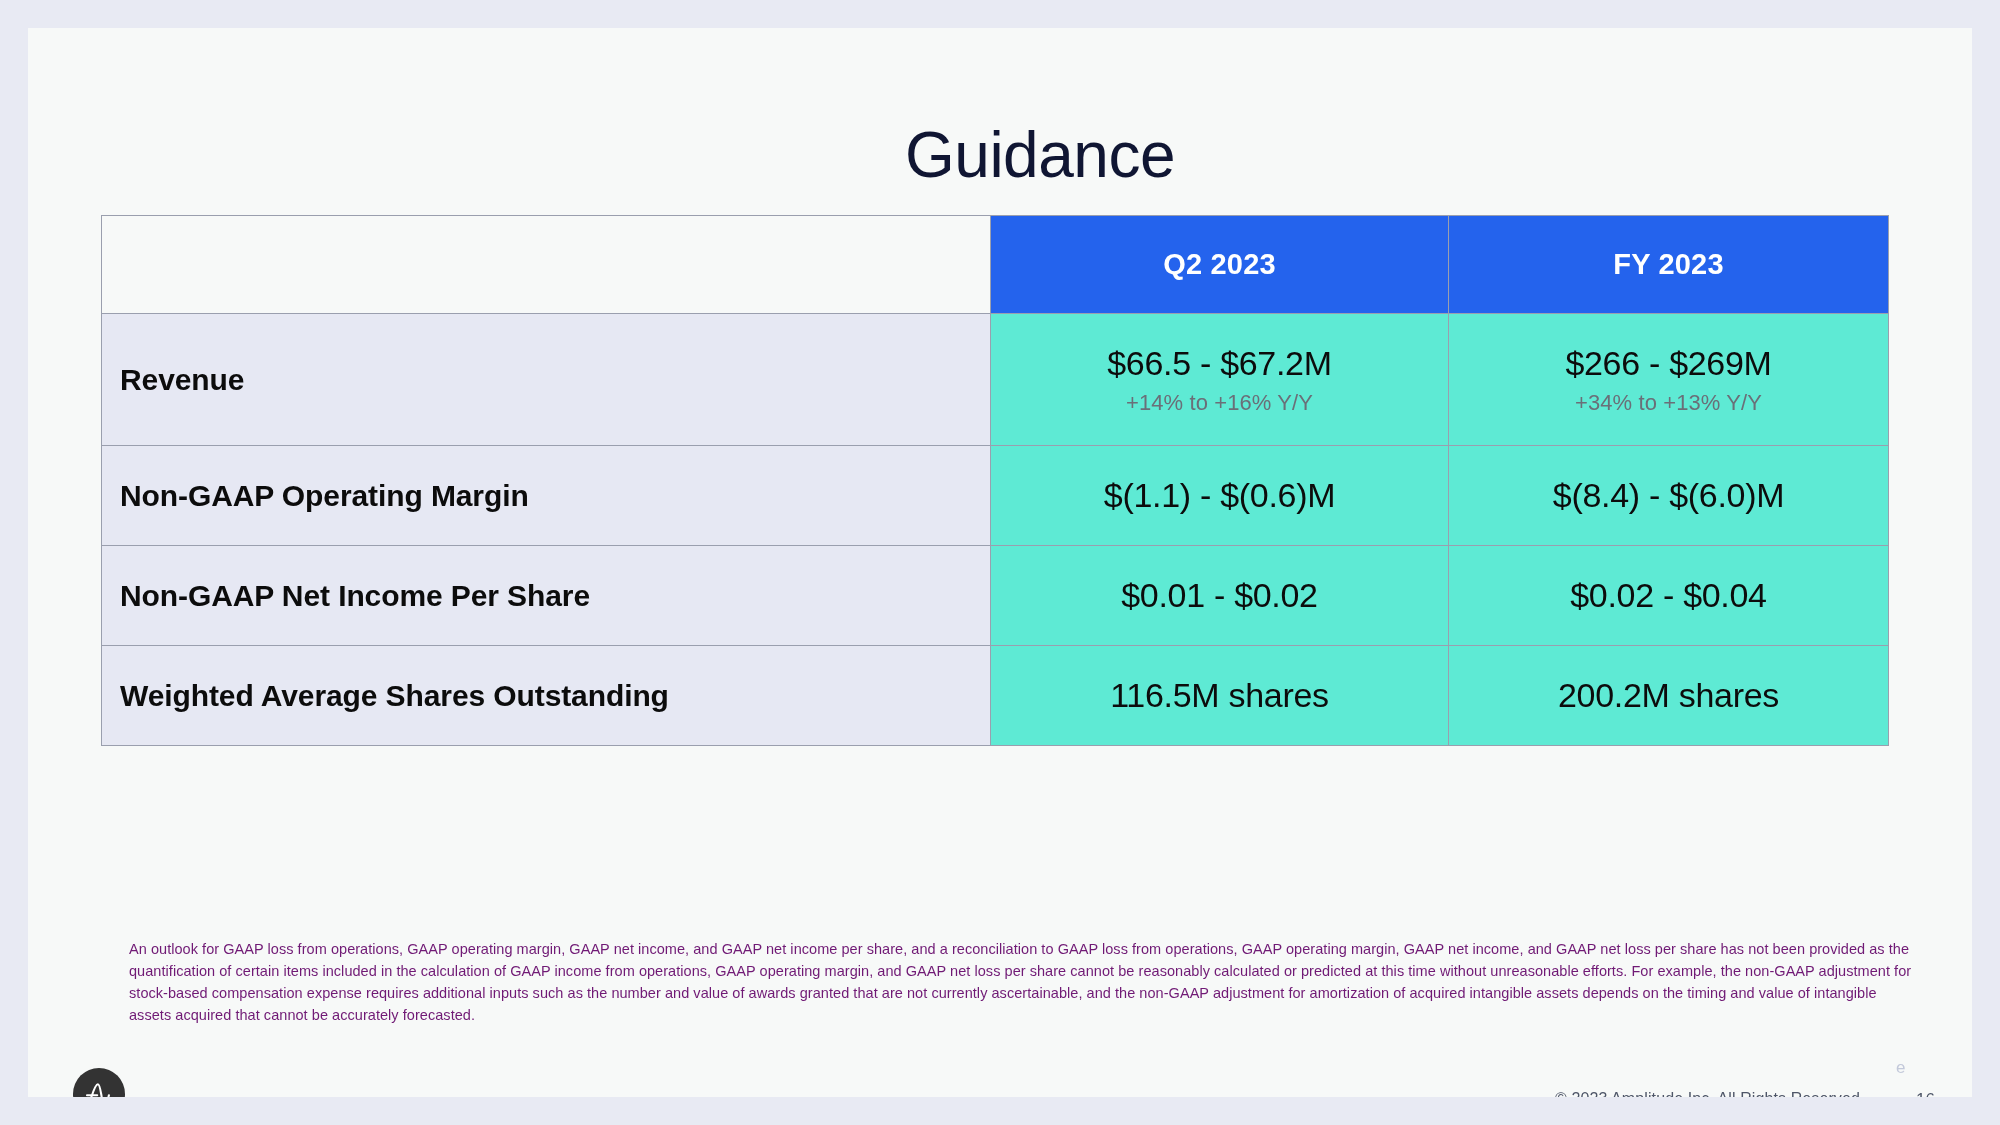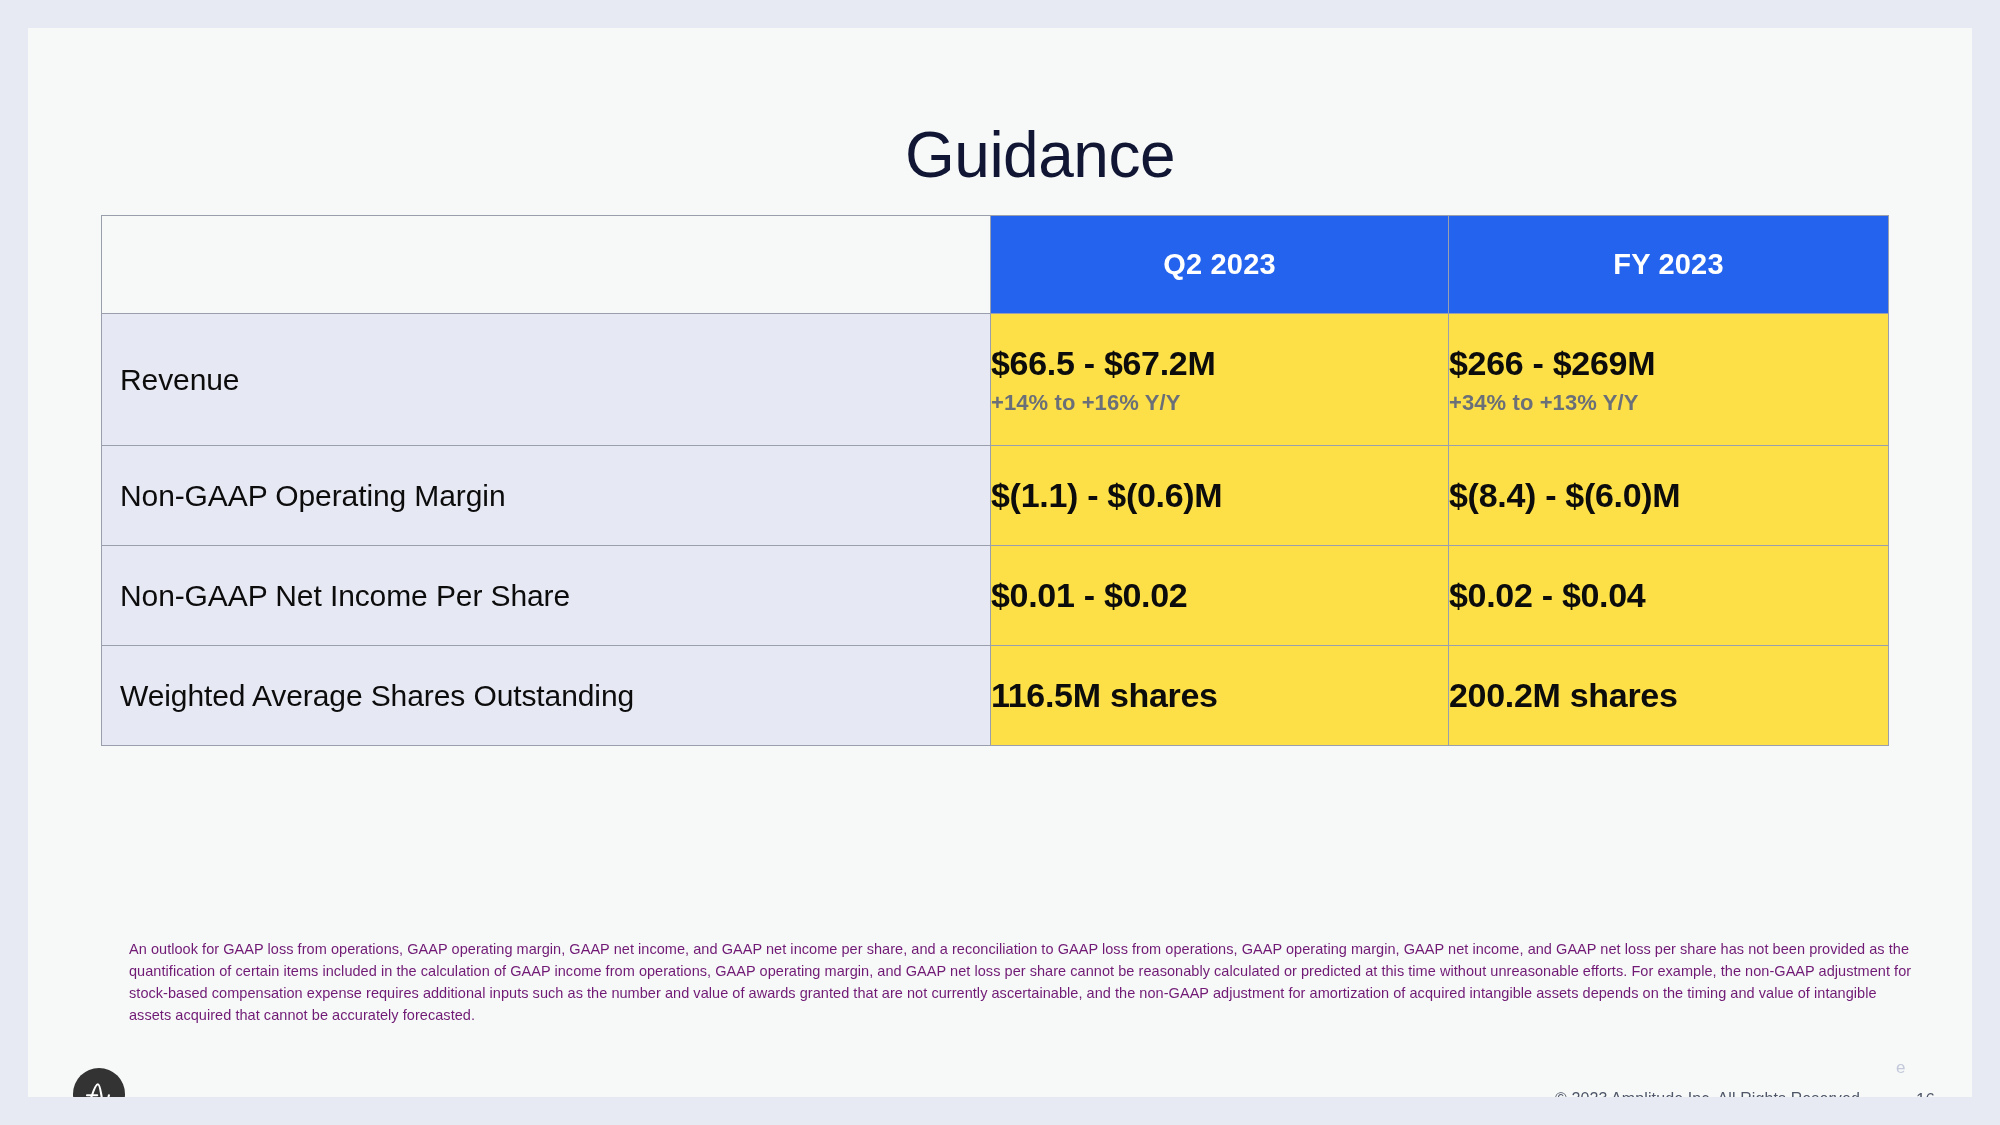--- a/index.html
+++ b/index.html
@@ -72,33 +72,33 @@
     height: 97px;
     letter-spacing: 0.2px;
     border-color: #2463ed;
   }
 
   
   .row-label {
     background: #e6e8f3;
     color: #0c0c0c;
     font-size: 30px;
-    font-weight: 400;
+    font-weight: 700;
     padding-left: 18px !important;
     vertical-align: middle;
     letter-spacing: -0.1px;
   }
 
   
   .row-value {
-    background: #fde047;
+    background: #5eead4;
     color: #0c0c0c;
     font-size: 34px;
-    font-weight: 700;
-    text-align: left;
+    font-weight: 400;
+    text-align: center;
     vertical-align: middle;
     letter-spacing: -0.3px;
   }
   .row-value .primary { display: block; line-height: 1.2; }
   .row-value .sub {
     display: block;
     font-size: 22px;
     color: #6a6f78;
     margin-top: 7px;
     letter-spacing: 0.1px;

